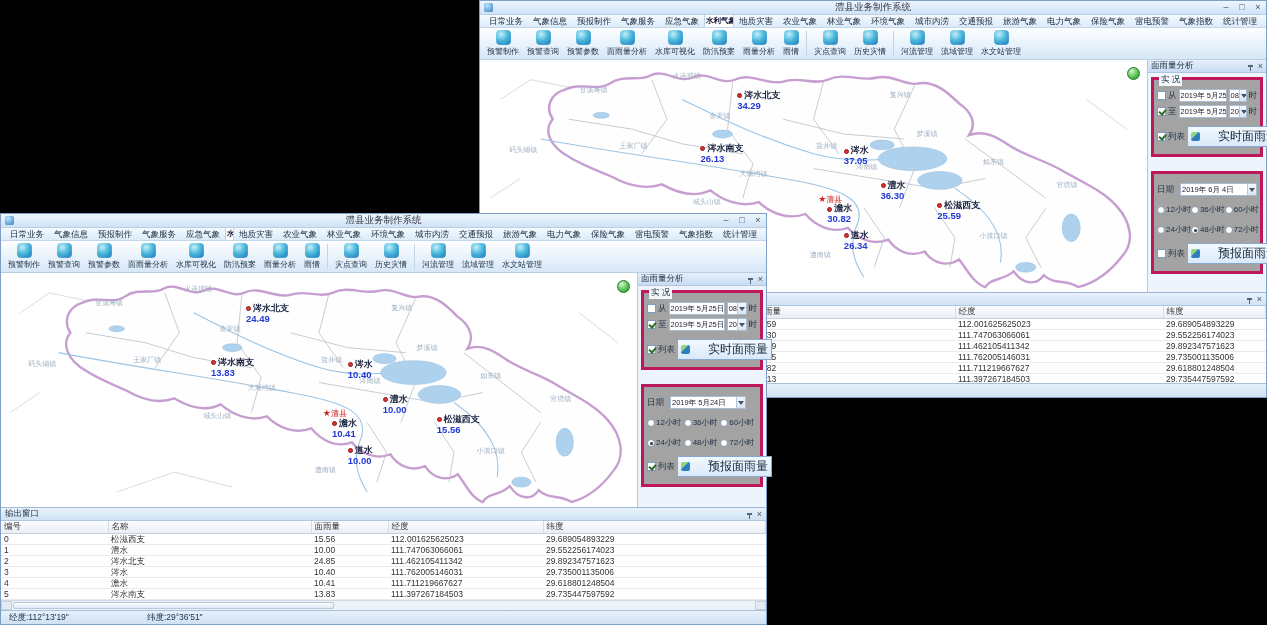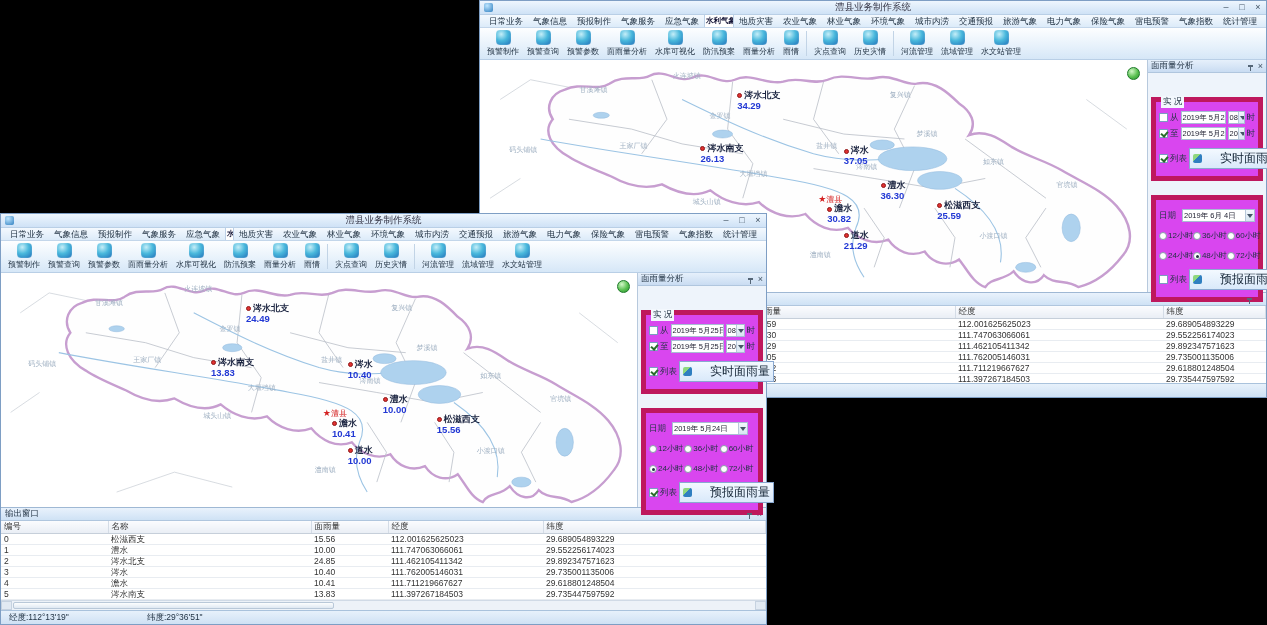--- a/index.html
+++ b/index.html
@@ -44,21 +44,21 @@
   .city{position:absolute;transform:translate(-50%,-50%);font-size:8px;color:#d42222;font-weight:normal;white-space:nowrap}
   .star{color:#d42222;font-size:9px}
   
   .dockpanel{background:#eef4fb;display:flex;flex-direction:column;font-size:9px;color:#234}
   .dockhead{height:13px;flex:0 0 13px;display:flex;align-items:center;gap:3px;padding:0 3px;
     background:linear-gradient(#e6f0fb,#c9dcf2);border-bottom:1px solid #b0c6de}
   .dtitle{flex:1;font-size:8.5px}
   .pin{display:inline-block;width:5px;height:2px;background:#567;position:relative;margin-right:2px}
   .pin::after{content:"";position:absolute;left:2px;top:2px;width:1px;height:4px;background:#567}
   .dclose{font-size:9px;color:#456;line-height:10px}
-  .groupbox{margin:24px 3px 2px;border:5px solid #be185d;padding:6px 2px 4px;position:relative;background:#d946ef}
+  .groupbox{margin:4px 3px 2px;border:3px solid #be185d;padding:6px 2px 4px;position:relative;background:#a3a3a3}
   .legend{position:absolute;top:-6px;left:5px;background:#f3f8fd;padding:0 2px;font-size:8.5px}
   .prow{display:flex;align-items:center;gap:2px;margin:3px 1px;font-size:8.5px;white-space:nowrap}
   .cb{display:inline-block;width:9px;height:9px;border:1px solid #7b9cc0;background:#fff;position:relative;flex:0 0 9px}
   .cb.on::after{content:"";position:absolute;left:1px;top:1px;width:5px;height:3px;
     border-left:2px solid #2a6b2a;border-bottom:2px solid #2a6b2a;transform:rotate(-50deg)}
   .sel{display:inline-flex;align-items:center;justify-content:space-between;border:1px solid #a8bcd4;
     background:#fff;font-size:7.5px;height:13px;padding-left:1px;color:#223;overflow:hidden;white-space:nowrap}
   .arr{flex:0 0 9px;height:11px;background:linear-gradient(#f2f7fc,#d7e5f2);border-left:1px solid #b8c8da;
     display:flex;align-items:flex-start;justify-content:center}
   .arr::after{content:"";border:3px solid transparent;border-top:4px solid #456;margin-top:4px}
@@ -228,21 +228,21 @@
           <span class="town" style="left: 88%; top: 54%;">官垸镇</span>
           <span class="town" style="left: 77%; top: 76%;">小渡口镇</span>
           <span class="town" style="left: 34%; top: 61%;">城头山镇</span>
           <span class="town" style="left: 51%; top: 84%;">澧南镇</span>
           <span class="city" style="left: 52.5%; top: 60%;"><span class="star">★</span><span>澧县</span></span>
           <div class="marker" style="left: 39%; top: 15%;"><span class="dot"></span><span class="mname">涔水北支</span><br><span class="mval">34.29</span></div>
           <div class="marker" style="left: 33.5%; top: 38%;"><span class="dot"></span><span class="mname">涔水南支</span><br><span class="mval">26.13</span></div>
           <div class="marker" style="left: 55%; top: 39%;"><span class="dot"></span><span class="mname">涔水</span><br><span class="mval">37.05</span></div>
           <div class="marker" style="left: 60.5%; top: 54%;"><span class="dot"></span><span class="mname">澧水</span><br><span class="mval">36.30</span></div>
           <div class="marker" style="left: 52.5%; top: 64%;"><span class="dot"></span><span class="mname">澹水</span><br><span class="mval">30.82</span></div>
-          <div class="marker" style="left: 55%; top: 75.5%;"><span class="dot"></span><span class="mname">道水</span><br><span class="mval">21.29</span></div>
+          <div class="marker" style="left: 55%; top: 75.5%;"><span class="dot"></span><span class="mname">道水</span><br><span class="mval">26.34</span></div>
           <div class="marker" style="left: 69%; top: 62.5%;"><span class="dot"></span><span class="mname">松滋西支</span><br><span class="mval">25.59</span></div>
         </div>
       <div class="refresh-btn"></div>
     </div>
     <div class="dockpanel" style="flex:0 0 118px;width:118px">
       <div class="dockhead">
         <span class="dtitle">面雨量分析</span>
         <span class="pin"></span>
         <span class="dclose">×</span>
       </div>

